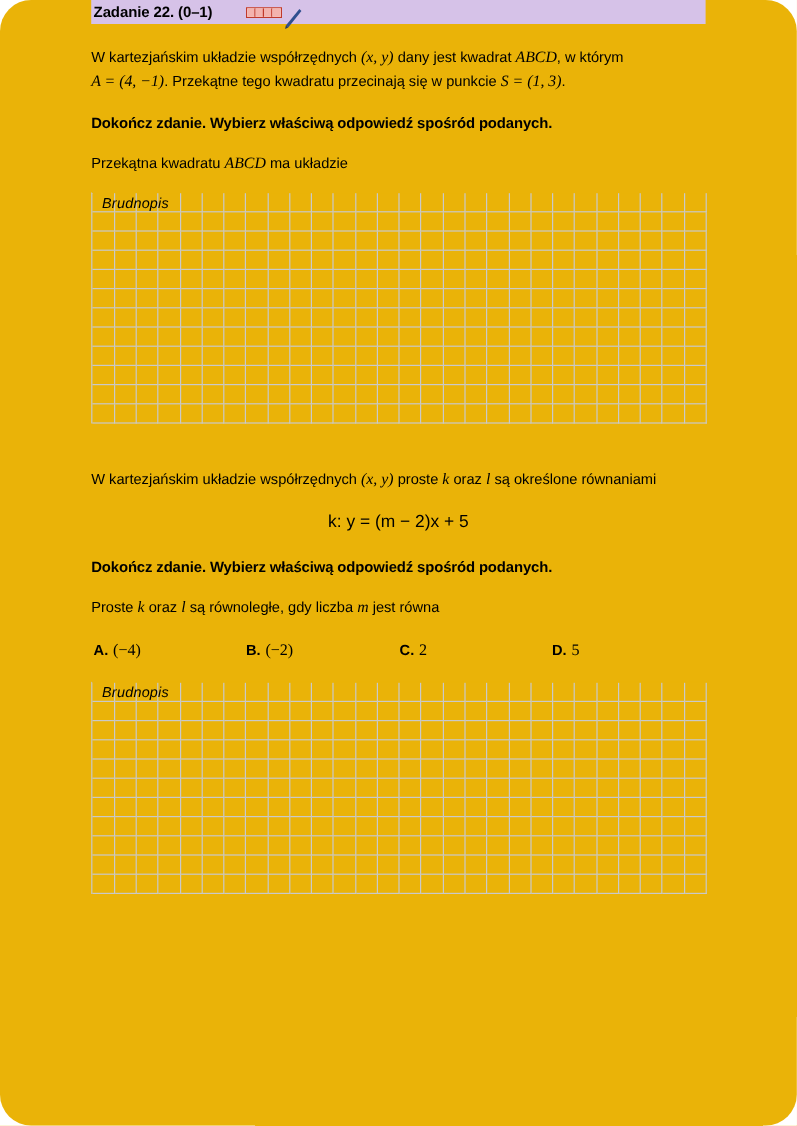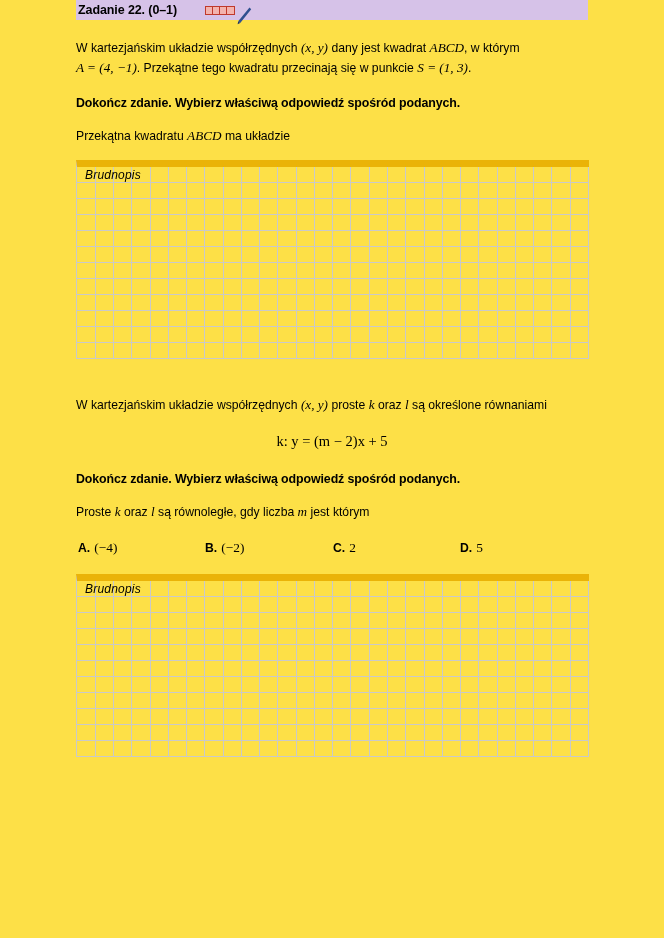--- a/index.html
+++ b/index.html
@@ -13,21 +13,22 @@
     position: relative;
     font-family: "Liberation Sans", sans-serif;
     color: #000000;
     overflow: hidden;
   }
   .page {
     position: absolute;
     left: 0; top: 0;
     width: 664px;
     height: 938px;
-    background: #fde047;
+    background: #eab308;
+    border-radius: 26px;
   }
   .content {
     position: absolute;
     left: 76px;
     top: 0;
     width: 512px;
   }
 
   
   .task-header {
@@ -121,31 +122,31 @@
   .opt.b { left: 129px; }
   .opt.c { left: 257px; }
   .opt.d { left: 384px; }
 
   
   .equations {
     margin-top: 14px;
     text-align: center;
   }
   .eq {
-    font-family: Liberation Serif, serif;
+    font-family: Liberation Sans, sans-serif;
     font-size: 14.5px;
     line-height: 25px;
     white-space: nowrap;
   }
 
   
   .grid-wrap {
     margin-top: 16px;
     position: relative;
-    border-top: 7px solid #eab308;
+    border-top: 1px solid #eab308;
     border-left: 1px solid #c9c9c9;
     width: 512px;
     box-sizing: content-box;
   }
   table.grid {
     border-collapse: collapse;
     width: 512px;
     table-layout: fixed;
   }
   table.grid td {
@@ -608,21 +609,21 @@
 
     <div class="prompt">Dokończ zdanie. Wybierz właściwą odpowiedź spośród podanych.</div>
 
     <div class="stem">
       <span>Proste</span>
       <span class="math">k</span>
       <span>oraz</span>
       <span class="math">l</span>
       <span>są równoległe, gdy liczba</span>
       <span class="math">m</span>
-      <span>jest którym</span>
+      <span>jest równa</span>
     </div>
 
     <div class="options">
       <span class="opt a">
         <span class="lt">A.</span><span class="vl">(−4)</span>
       </span>
       <span class="opt b">
         <span class="lt">B.</span><span class="vl">(−2)</span>
       </span>
       <span class="opt c">

